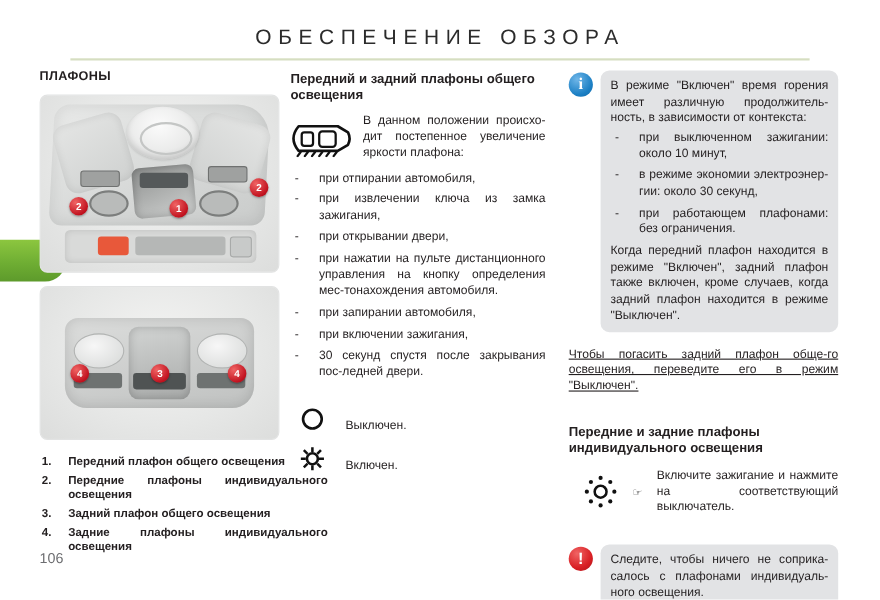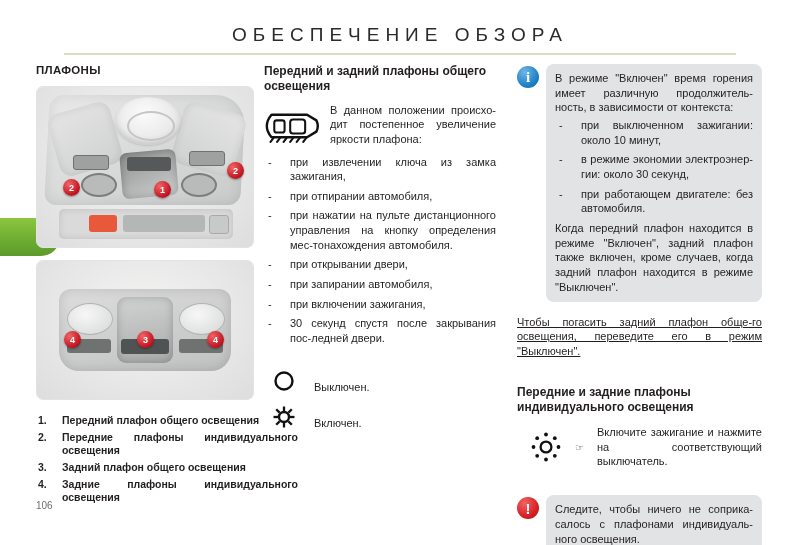--- a/index.html
+++ b/index.html
@@ -161,21 +161,21 @@
     color:#fff;font-size:15px;font-weight:bold;font-family:"Liberation Serif",serif;
     display:flex;align-items:center;justify-content:center;line-height:1;
   }
   .ico-warn{
     flex:0 0 auto;width:22px;height:22px;border-radius:50%;margin-top:2px;
     background:radial-gradient(circle at 35% 28%,#f06464,#d81e23 62%,#a8141a);
     color:#fff;font-size:15px;font-weight:bold;
     display:flex;align-items:center;justify-content:center;line-height:1;
   }
 
-  .page-no{position:absolute;left:36px;top:500px;font-size:10px;color:#6d6e71;}
+  .page-no{position:absolute;left:36px;top:500px;font-size:13px;color:#6d6e71;}
 
   .hand{flex:0 0 auto;font-size:10px;color:#4a4a4a;margin-top:1px;width:14px;}
 </style>
 </head>
 <body>
 
 <div class="page">
 
   <div class="doc-title">ОБЕСПЕЧЕНИЕ ОБЗОРА</div>
   <div class="title-rule"></div>
@@ -259,24 +259,24 @@
           <line x1="24" y1="31" x2="21" y2="35"></line>
           <line x1="31" y1="31" x2="28" y2="35"></line>
           <line x1="38" y1="31" x2="35" y2="35"></line>
           <line x1="45" y1="31" x2="42" y2="35"></line>
         </g>
       </svg>
       <div class="txt">В данном положении происхо-дит постепенное увеличение яркости плафона:</div>
     </div>
 
     <ul class="dash">
+      <li>при отпирании автомобиля,</li>
       <li>при извлечении ключа из замка зажигания,</li>
-      <li>при отпирании автомобиля,</li>
+      <li>при открывании двери,</li>
       <li>при нажатии на пульте дистанционного управления на кнопку определения мес-тонахождения автомобиля.</li>
-      <li>при открывании двери,</li>
     </ul>
 
 
     <ul class="dash">
       <li>при запирании автомобиля,</li>
       <li>при включении зажигания,</li>
       <li>30 секунд спустя после закрывания пос-ледней двери.</li>
     </ul>
 
     <div class="state-row" style="margin-top:24px;">
@@ -306,21 +306,21 @@
 
   <div class="col-right">
 
     <div class="note">
       <div class="ico-info">i</div>
       <div class="bubble">
         <div>В режиме "Включен" время горения имеет различную продолжитель-ность, в зависимости от контекста:</div>
         <ul class="dash" style="margin-top:3px;">
           <li>при выключенном зажигании: около 10 минут,</li>
           <li>в режиме экономии электроэнер-гии: около 30 секунд,</li>
-          <li>при работающем двигателе: без автомобиля.</li>
+          <li>при работающем плафонами: без ограничения.</li>
         </ul>
         <div style="margin-top:3px;">Когда передний плафон находится в режиме "Включен", задний плафон также включен, кроме случаев, когда задний плафон находится в режиме "Выключен".</div>
       </div>
     </div>
 
     <p class="para" style="margin-top:13px;text-decoration:underline;">Чтобы погасить задний плафон обще-го освещения, переведите его в режим "Выключен".</p>
 
     <h3 class="sub" style="margin-top:26px;">Передние и задние плафоны индивидуального освещения</h3>
 
     <div class="icon-row" style="margin-top:10px;">

